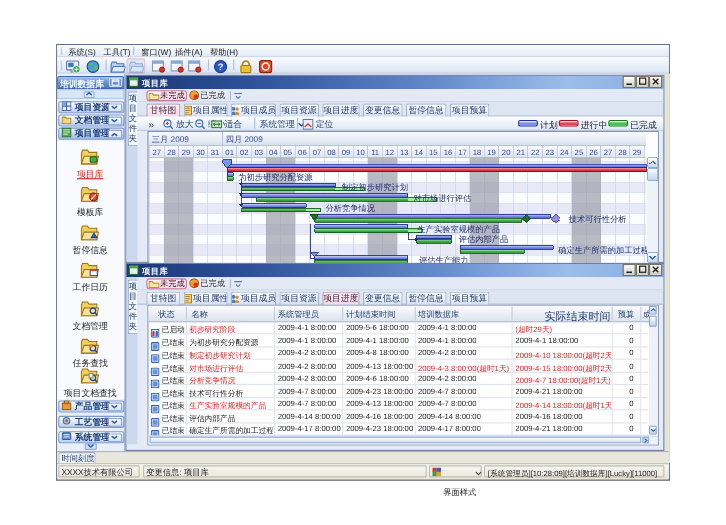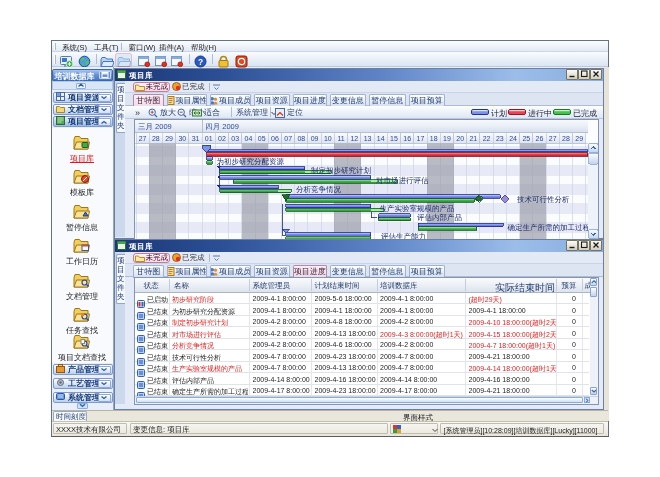--- a/index.html
+++ b/index.html
@@ -813,16 +813,16 @@
 <div class="abs" style="left:389.5px;top:422.5px;width:48px;height:11.5px;border:1px solid #c0bcae;border-radius:1px"></div>
 <div class="abs" style="left:440px;top:422.5px;width:163.5px;height:11.5px;border:1px solid #c0bcae;border-radius:1px"></div>
 <div class="tx" style="left:56px;top:425px;font-size:7.5px;color:#222">XXXX技术有限公司</div>
 <div class="tx" style="left:133px;top:425px;font-size:7.5px;color:#222">变更信息: 项目库</div>
 <svg class="abs" style="left:392.5px;top:424.5px" width="8" height="8">
     <rect x="0" y="0" width="4" height="4" fill="#e03030"></rect>
     <rect x="4" y="0" width="4" height="4" fill="#3060d0"></rect>
     <rect x="0" y="4" width="4" height="4" fill="#30a040"></rect>
     <rect x="4" y="4" width="4" height="4" fill="#e0a020"></rect>
   </svg>
-<div class="tx" style="left:403px;top:413px;font-size:7.5px;color:#222">界面样式</div>
+<div class="tx" style="left:403px;top:443px;font-size:7.5px;color:#222">界面样式</div>
 <svg class="abs" style="left:432px;top:427.5px" width="6" height="5">
     <path d="M0.5 1 3 3.5 5.5 1" fill="none" stroke="#444" stroke-width="1"></path>
   </svg>
 <div class="tx" style="left:443.5px;top:425.5px;font-size:7px;color:#222">[系统管理员][10:28:09][培训数据库][Lucky][11000]</div>
 </body></html>

